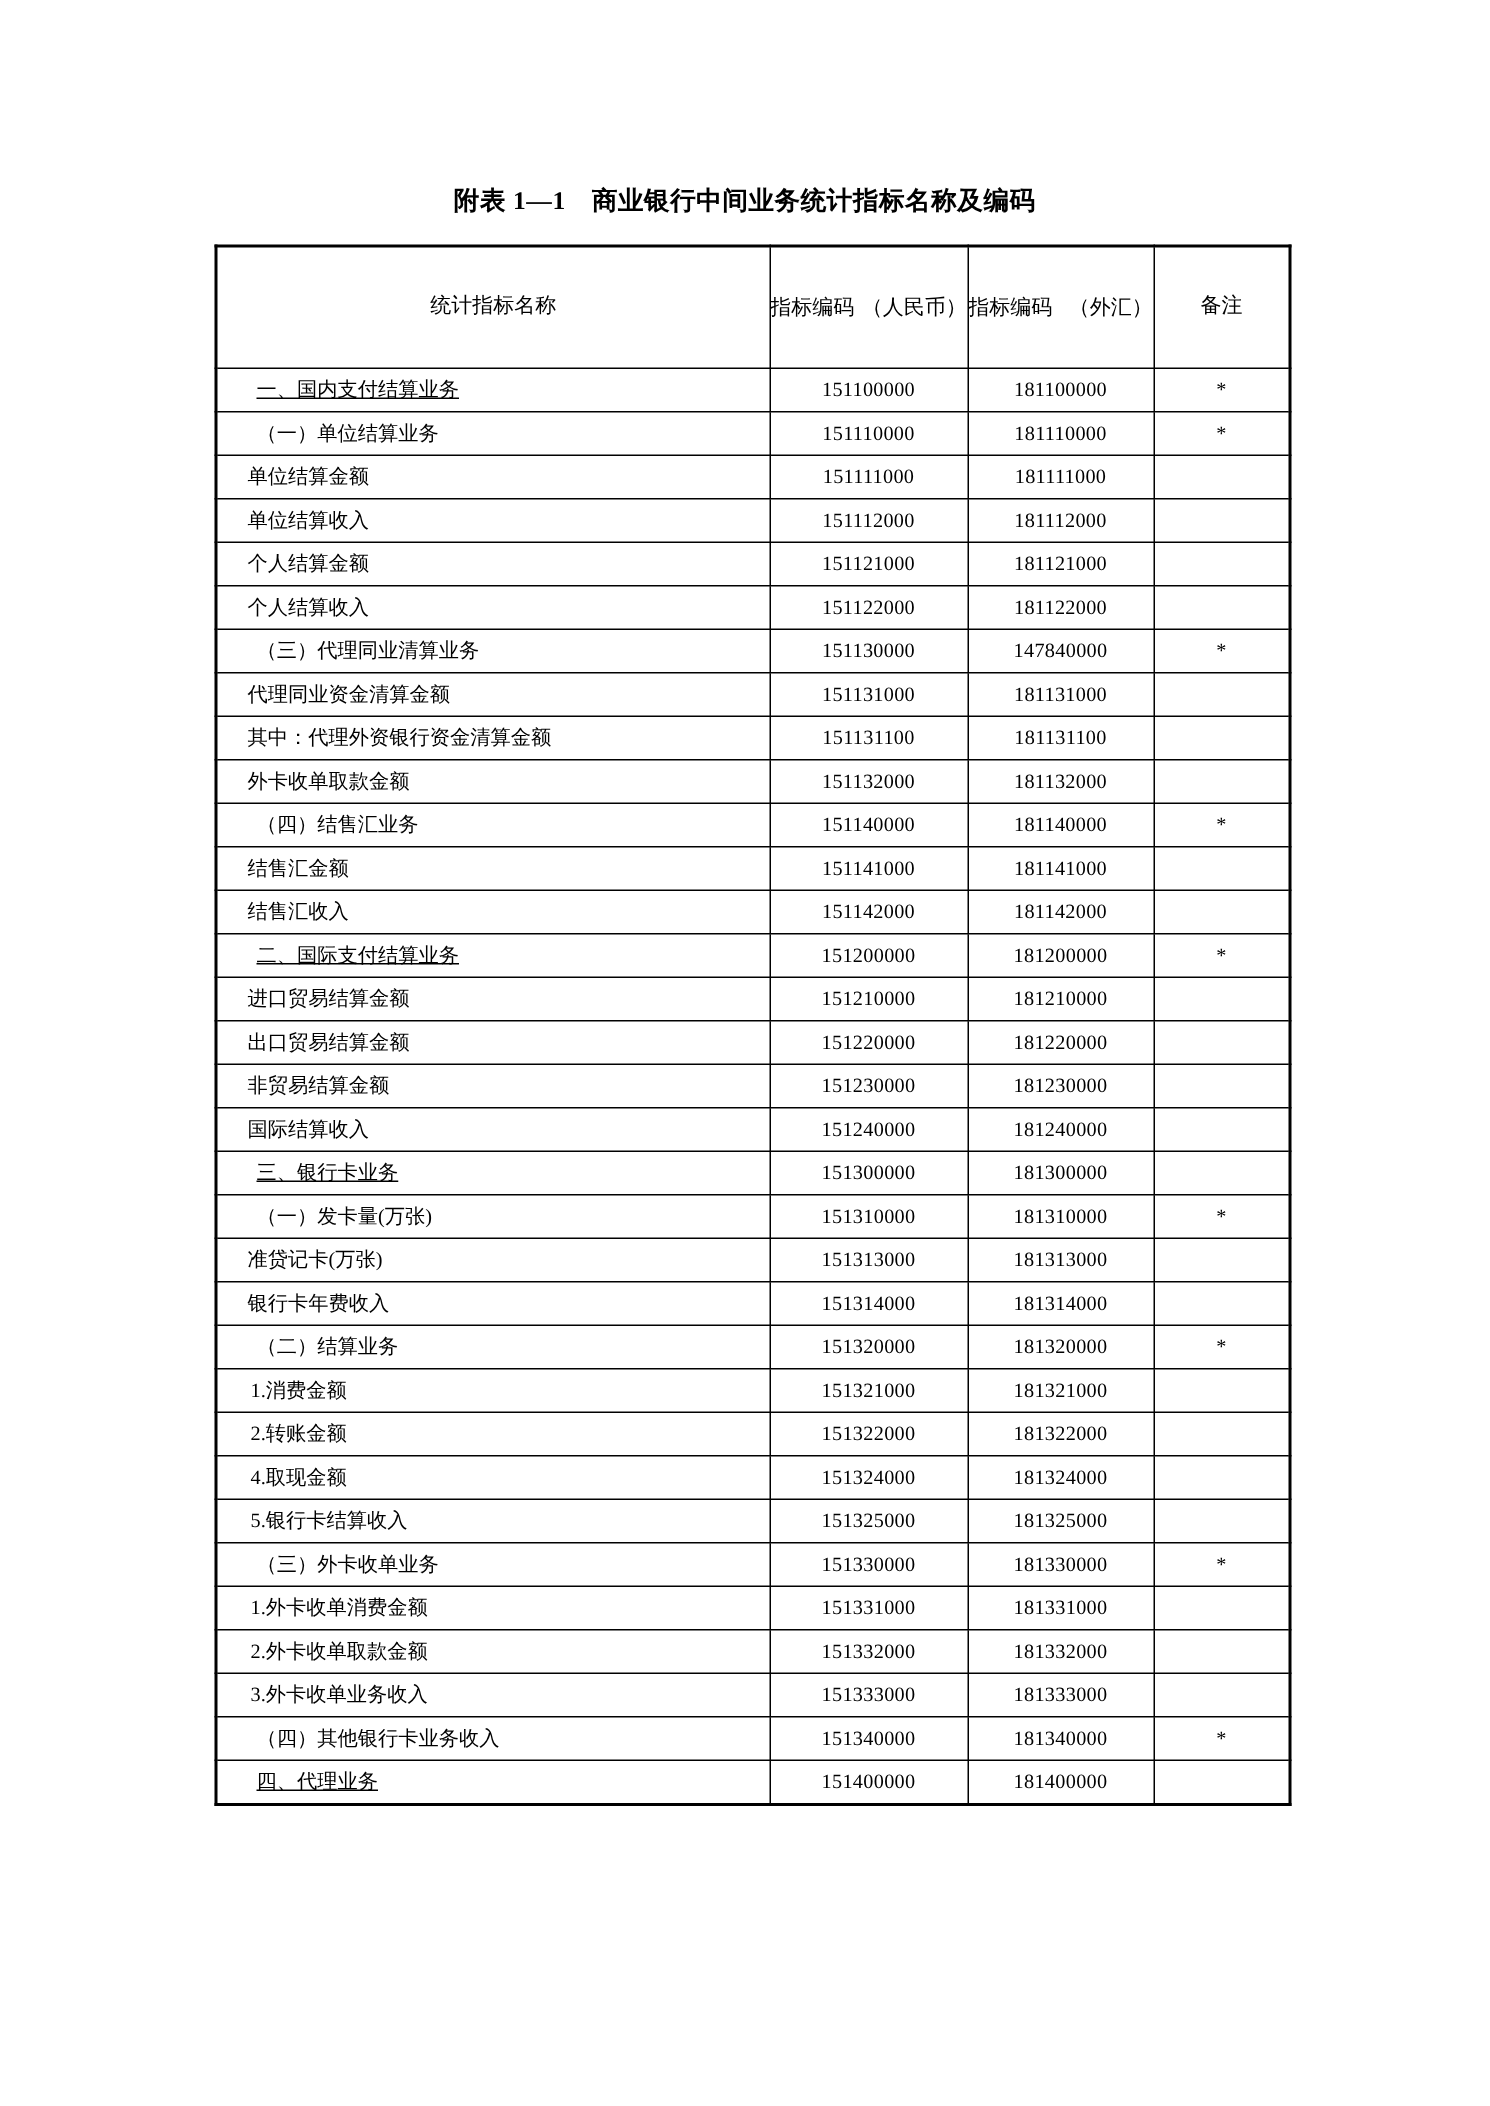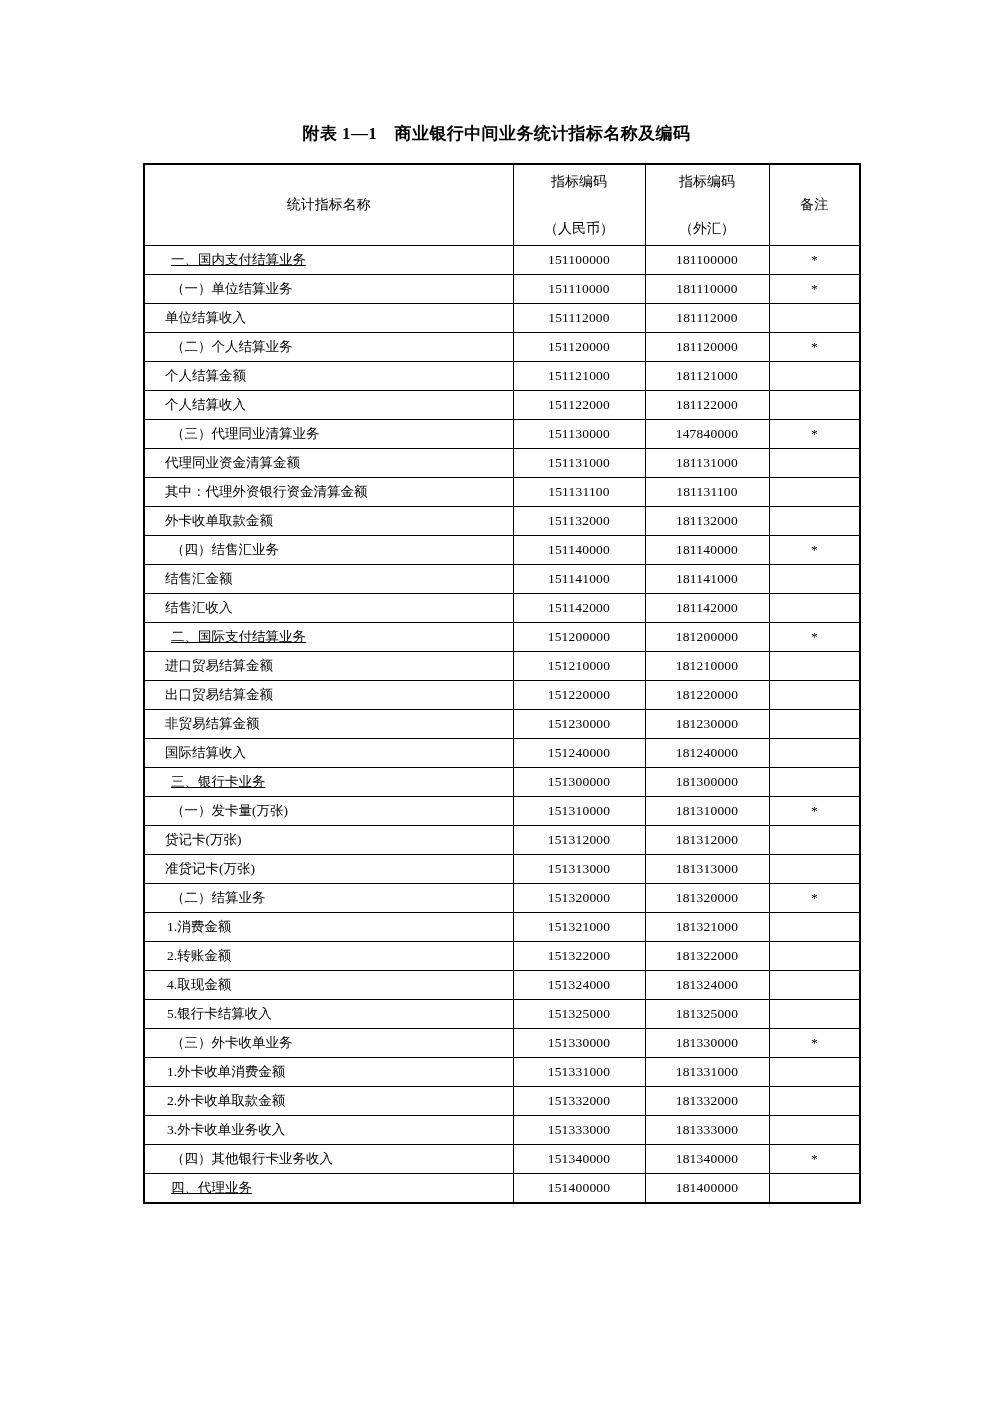--- a/index.html
+++ b/index.html
@@ -73,21 +73,21 @@
   tr.hdr th {
     height: 80px;
     text-align: center;
     font-size: 14px;
   }
   tr.hdr th.h-name {
     text-align: right;
   }
   .h-stack {
     display: flex;
-    flex-direction: column;
+    flex-direction: row;
     justify-content: space-between;
     align-items: center;
     height: 64px;
     padding: 6px 0 4px 0;
   }
   .h-stack .l1 { display: block; }
   .h-stack .l2 { display: block; }
   .h-single {
     display: flex;
     align-items: center;
@@ -163,32 +163,32 @@
             <td class="code">181100000</td>
             <td class="note">*</td>
           </tr>
           <tr>
             <td class="name lvl-1">（一）单位结算业务</td>
             <td class="code">151110000</td>
             <td class="code">181110000</td>
             <td class="note">*</td>
           </tr>
           <tr>
+            <td class="name lvl-2">单位结算金额</td>
+            <td class="code">151111000</td>
+            <td class="code">181111000</td>
+            <td class="note"></td>
+          </tr>
+          <tr>
             <td class="name lvl-2">单位结算收入</td>
             <td class="code">151112000</td>
             <td class="code">181112000</td>
             <td class="note"></td>
           </tr>
           <tr>
-            <td class="name lvl-1">（二）个人结算业务</td>
-            <td class="code">151120000</td>
-            <td class="code">181120000</td>
-            <td class="note">*</td>
-          </tr>
-          <tr>
             <td class="name lvl-2">个人结算金额</td>
             <td class="code">151121000</td>
             <td class="code">181121000</td>
             <td class="note"></td>
           </tr>
           <tr>
             <td class="name lvl-2">个人结算收入</td>
             <td class="code">151122000</td>
             <td class="code">181122000</td>
             <td class="note"></td>
@@ -271,32 +271,32 @@
             <td class="code">181300000</td>
             <td class="note"></td>
           </tr>
           <tr>
             <td class="name lvl-1">（一）发卡量(万张)</td>
             <td class="code">151310000</td>
             <td class="code">181310000</td>
             <td class="note">*</td>
           </tr>
           <tr>
-            <td class="name lvl-2">贷记卡(万张)</td>
-            <td class="code">151312000</td>
-            <td class="code">181312000</td>
-            <td class="note"></td>
-          </tr>
-          <tr>
             <td class="name lvl-2">准贷记卡(万张)</td>
             <td class="code">151313000</td>
             <td class="code">181313000</td>
             <td class="note"></td>
           </tr>
           <tr>
+            <td class="name lvl-2">银行卡年费收入</td>
+            <td class="code">151314000</td>
+            <td class="code">181314000</td>
+            <td class="note"></td>
+          </tr>
+          <tr>
             <td class="name lvl-1">（二）结算业务</td>
             <td class="code">151320000</td>
             <td class="code">181320000</td>
             <td class="note">*</td>
           </tr>
           <tr>
             <td class="name lvl-3">1.消费金额</td>
             <td class="code">151321000</td>
             <td class="code">181321000</td>
             <td class="note"></td>

